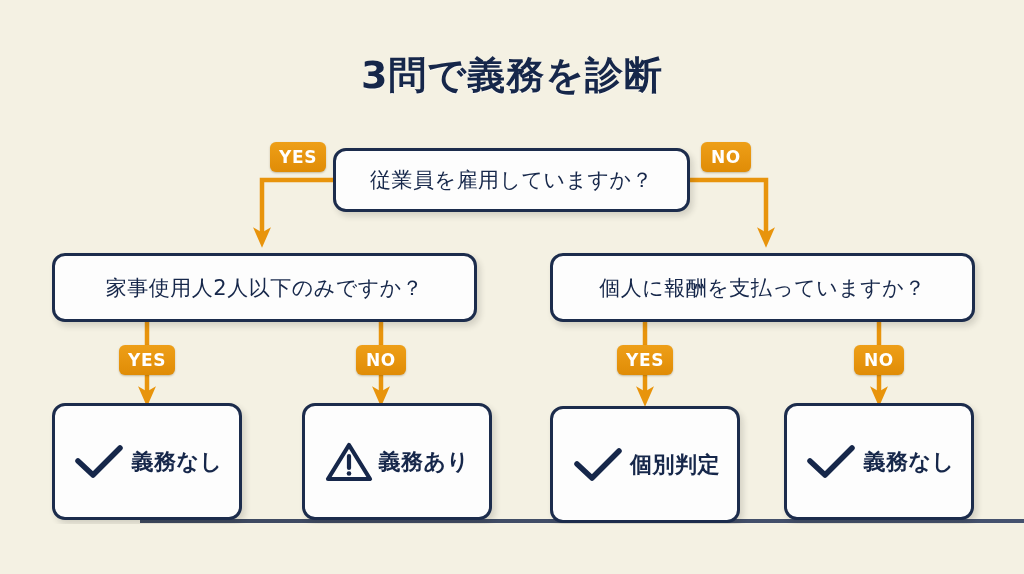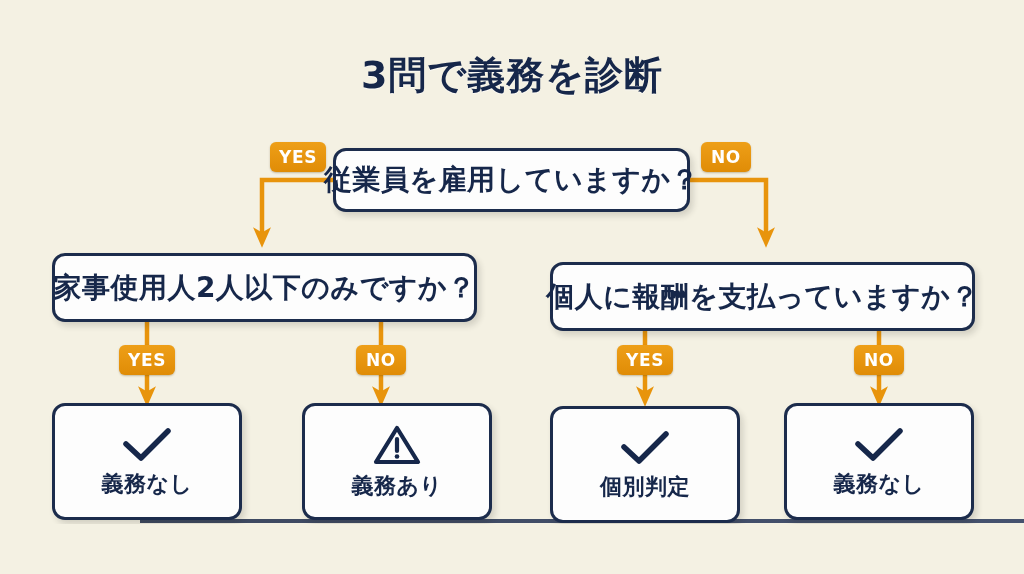--- a/index.html
+++ b/index.html
@@ -50,28 +50,27 @@
     position: absolute;
     background: #fdfdfd;
     border: 3px solid #1c2c4c;
     border-radius: 13px;
     box-shadow: 3px 4px 6px rgba(40,40,30,.16);
     display: flex;
     align-items: center;
     justify-content: center;
   }
   .qbox .qtext {
-    font-size: 28px;
-    font-weight: 700;
+    font-size: 21px;
+    font-weight: 400;
     color: #16274a;
     white-space: nowrap;
     letter-spacing: .5px;
   }
   .rbox {
-    flex-direction: column;
     gap: 4px;
   }
   .rbox .rlabel {
     font-size: 22px;
     font-weight: 700;
     color: #16274a;
     letter-spacing: .5px;
   }
   .rbox .ricon { line-height: 0; }
   
@@ -130,21 +129,21 @@
 
   <div class="badge" style="left:701px; top:142px; width:50px; height:30px;">NO</div>
 
   <div class="qbox" style="left:52px; top:253px; width:425px; height:69px;">
     <span class="qtext">家事使用人2人以下のみですか？</span>
   </div>
 
   <div class="badge" style="left:119px; top:345px; width:56px; height:30px;">YES</div>
   <div class="badge" style="left:356px; top:345px; width:50px; height:30px;">NO</div>
 
-  <div class="qbox" style="left:550px; top:262px; width:425px; height:69px;">
+  <div class="qbox" style="left:550px; top:253px; width:425px; height:69px;">
     <span class="qtext">個人に報酬を支払っていますか？</span>
   </div>
 
   <div class="badge" style="left:617px; top:345px; width:56px; height:30px;">YES</div>
   <div class="badge" style="left:854px; top:345px; width:50px; height:30px;">NO</div>
 
   <div class="rbox" style="left:52px; top:403px; width:190px; height:117px;">
     <span class="ricon">
       <svg width="56" height="40" viewBox="0 0 56 40" xmlns="http://www.w3.org/2000/svg">
         <path d="M7,19 L22,33 L49,6" fill="none" stroke="#16274a" stroke-width="5.5" stroke-linecap="round" stroke-linejoin="round"></path>

